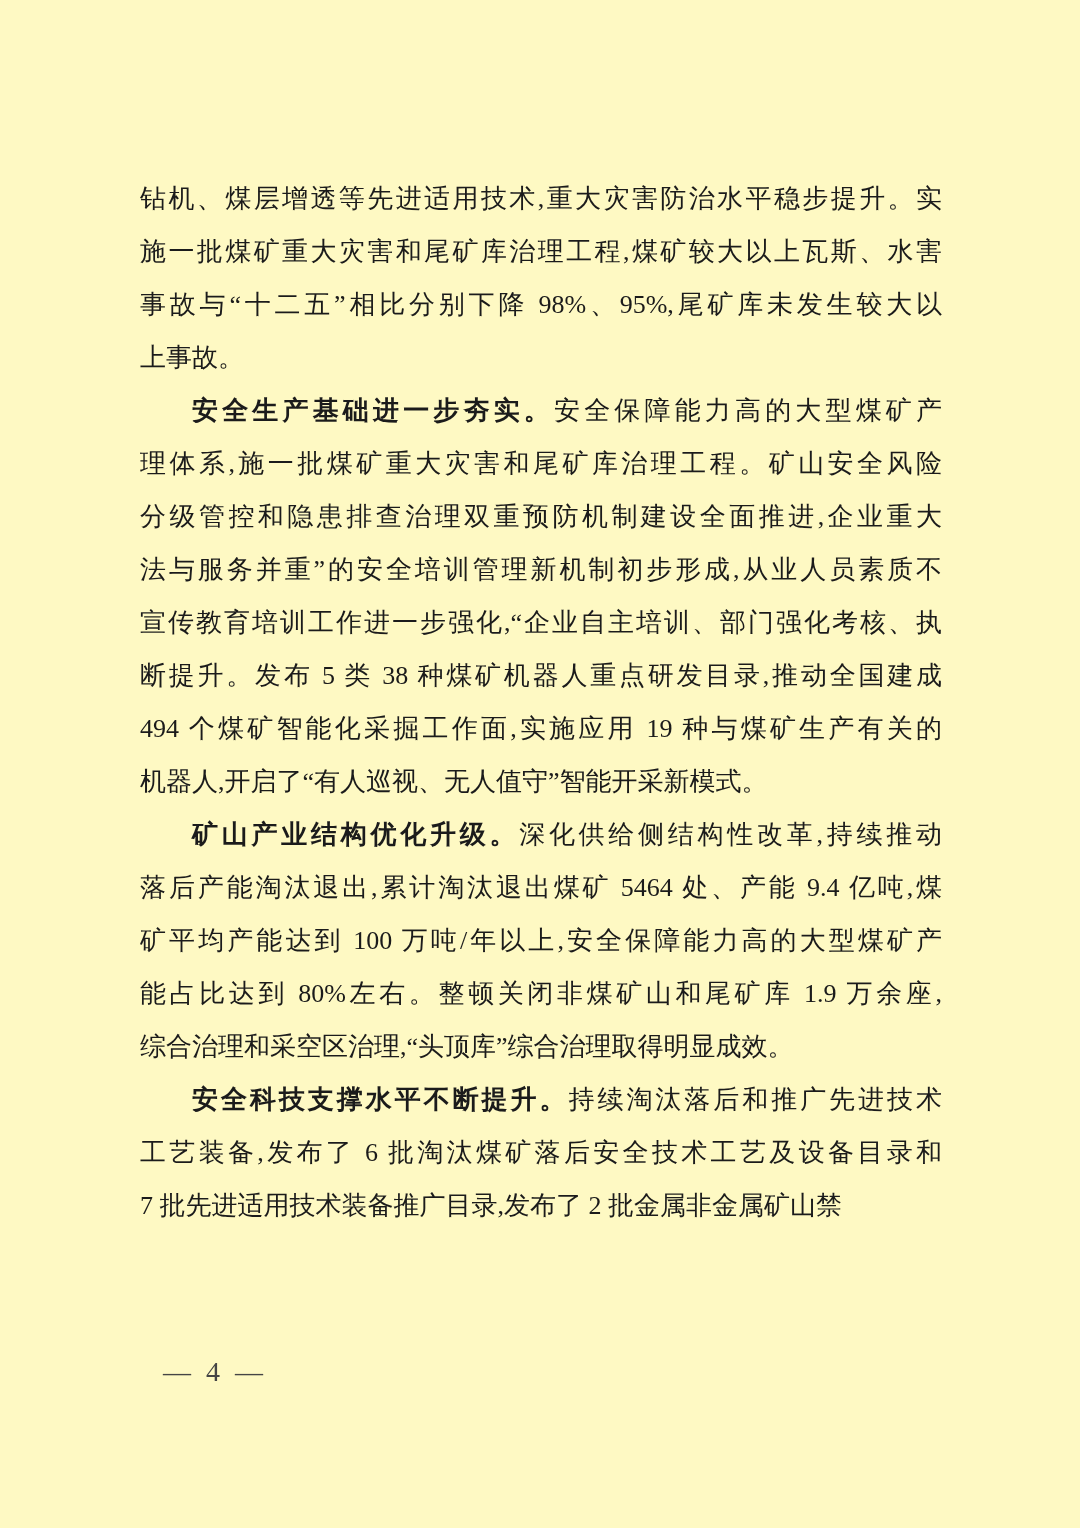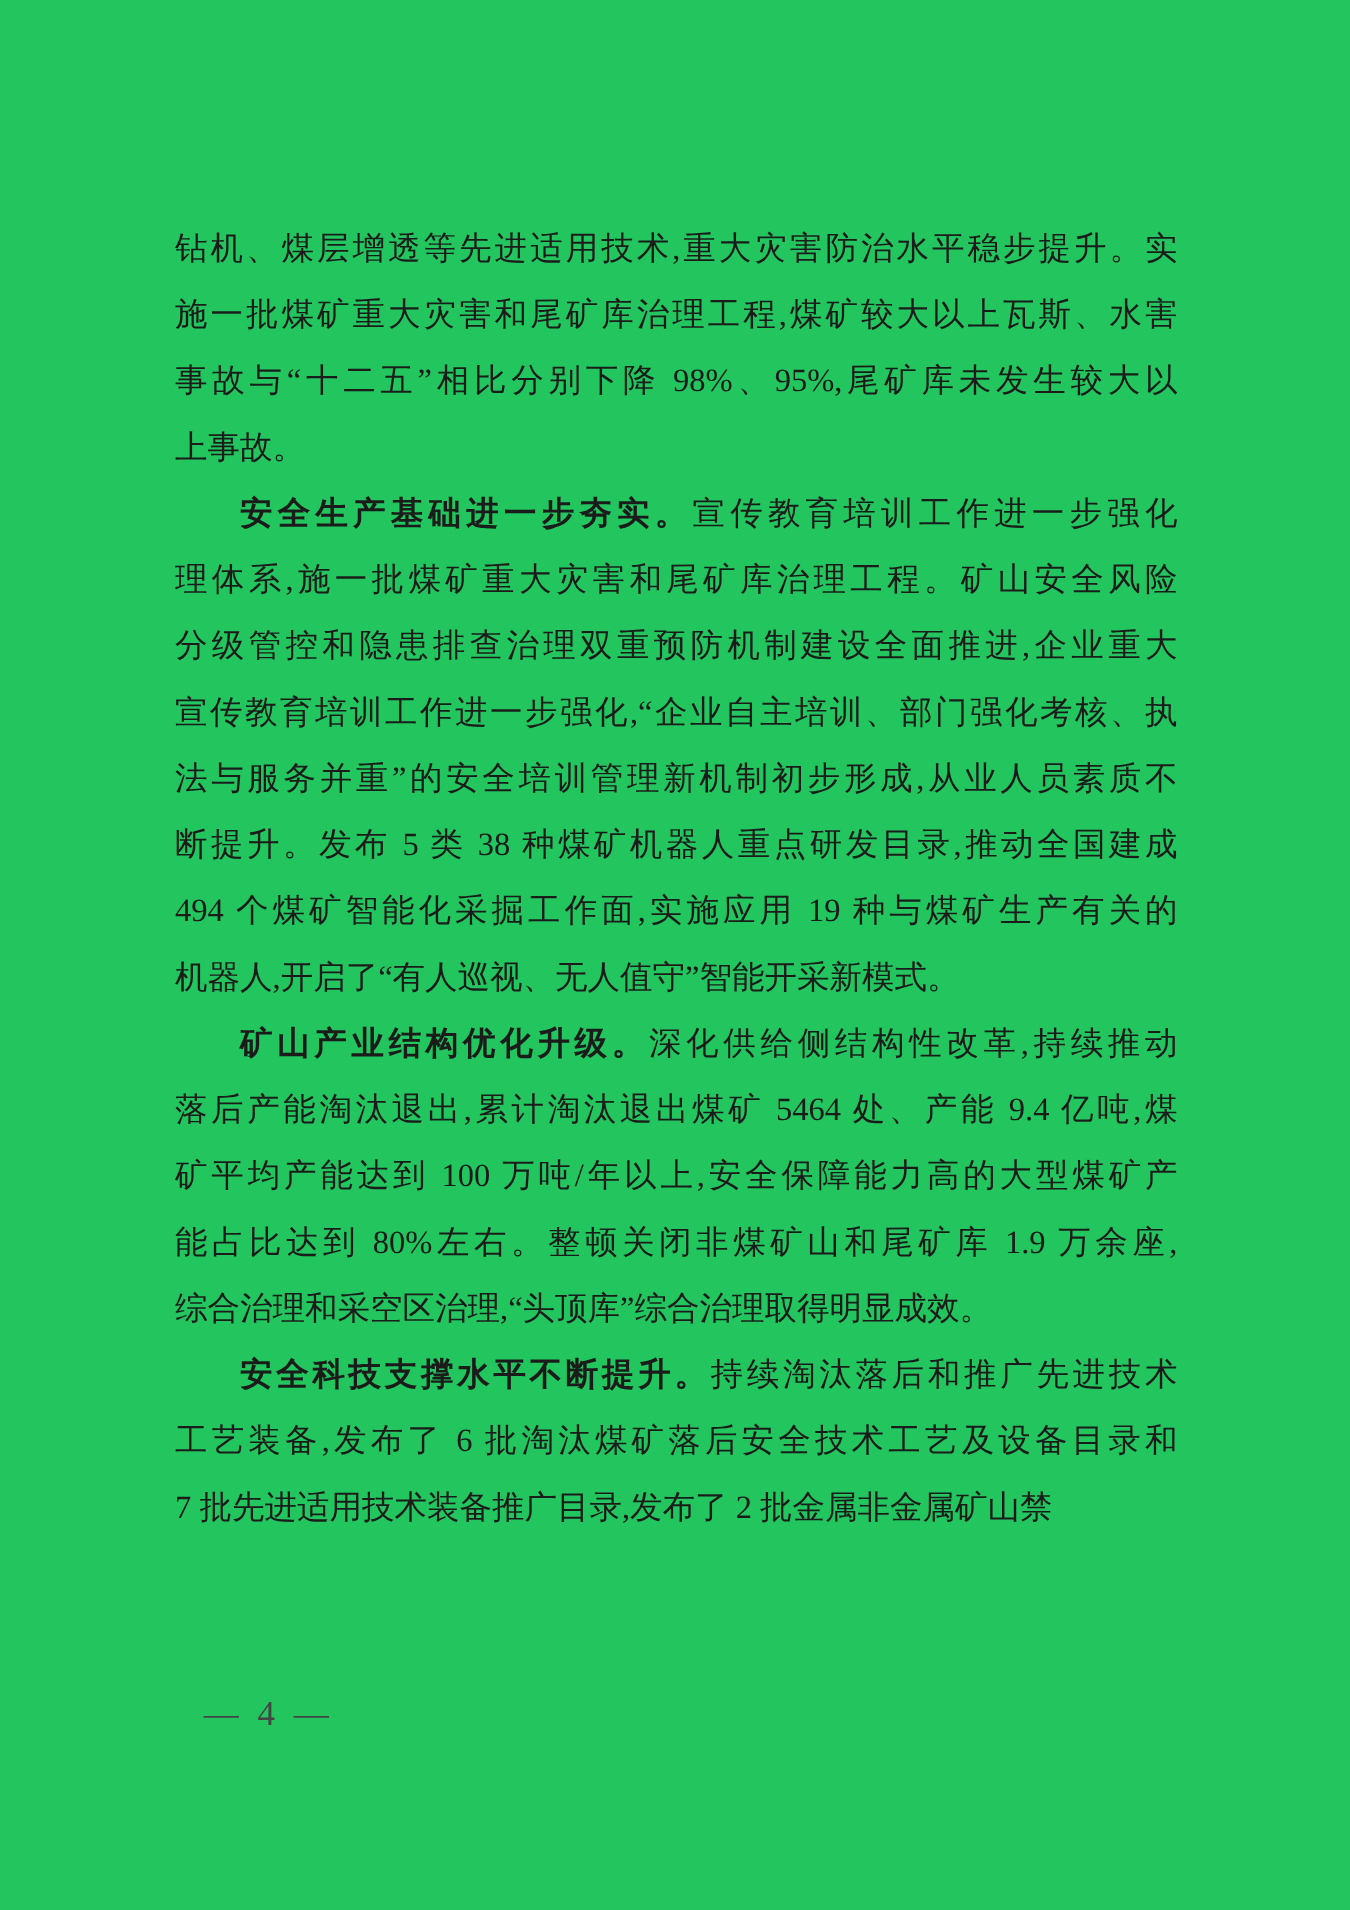--- a/index.html
+++ b/index.html
@@ -1,21 +1,21 @@
 <!DOCTYPE html>
 <html><head>
 <meta charset="utf-8">
 <style>
   * { margin: 0; padding: 0; box-sizing: border-box; }
   html, body { background: #ffffff; }
   .page {
     position: relative;
     width: 1080px;
     height: 1528px;
-    background: #22c55e;
+    background: #fef9c3;
     overflow: hidden;
     font-family: "Liberation Serif", "DejaVu Serif", serif;
     color: #1b1b1b;
   }
   .text-block {
     position: absolute;
     left: 140px;
     top: 172px;
     width: 802px;
   }
@@ -49,25 +49,25 @@
 
 <div class="page">
   <div class="text-block">
       <div class="paragraph">
         <div class="line">钻机、煤层增透等先进适用技术,重大灾害防治水平稳步提升。实</div>
         <div class="line">施一批煤矿重大灾害和尾矿库治理工程,煤矿较大以上瓦斯、水害</div>
         <div class="line">事故与“十二五”相比分别下降 98%、95%,尾矿库未发生较大以</div>
         <div class="line last">上事故。</div>
       </div>
       <div class="paragraph">
-        <div class="line indent"><span class="bold-lead">安全生产基础进一步夯实。</span><span>宣传教育培训工作进一步强化</span></div>
+        <div class="line indent"><span class="bold-lead">安全生产基础进一步夯实。</span><span>安全保障能力高的大型煤矿产</span></div>
         <div class="line">理体系,施一批煤矿重大灾害和尾矿库治理工程。矿山安全风险</div>
         <div class="line">分级管控和隐患排查治理双重预防机制建设全面推进,企业重大</div>
+        <div class="line">法与服务并重”的安全培训管理新机制初步形成,从业人员素质不</div>
         <div class="line">宣传教育培训工作进一步强化,“企业自主培训、部门强化考核、执</div>
-        <div class="line">法与服务并重”的安全培训管理新机制初步形成,从业人员素质不</div>
         <div class="line">断提升。发布 5 类 38 种煤矿机器人重点研发目录,推动全国建成</div>
         <div class="line">494 个煤矿智能化采掘工作面,实施应用 19 种与煤矿生产有关的</div>
         <div class="line last">机器人,开启了“有人巡视、无人值守”智能开采新模式。</div>
       </div>
       <div class="paragraph">
         <div class="line indent"><span class="bold-lead">矿山产业结构优化升级。</span><span>深化供给侧结构性改革,持续推动</span></div>
         <div class="line">落后产能淘汰退出,累计淘汰退出煤矿 5464 处、产能 9.4 亿吨,煤</div>
         <div class="line">矿平均产能达到 100 万吨/年以上,安全保障能力高的大型煤矿产</div>
         <div class="line">能占比达到 80%左右。整顿关闭非煤矿山和尾矿库 1.9 万余座,</div>
         <div class="line last">综合治理和采空区治理,“头顶库”综合治理取得明显成效。</div>

